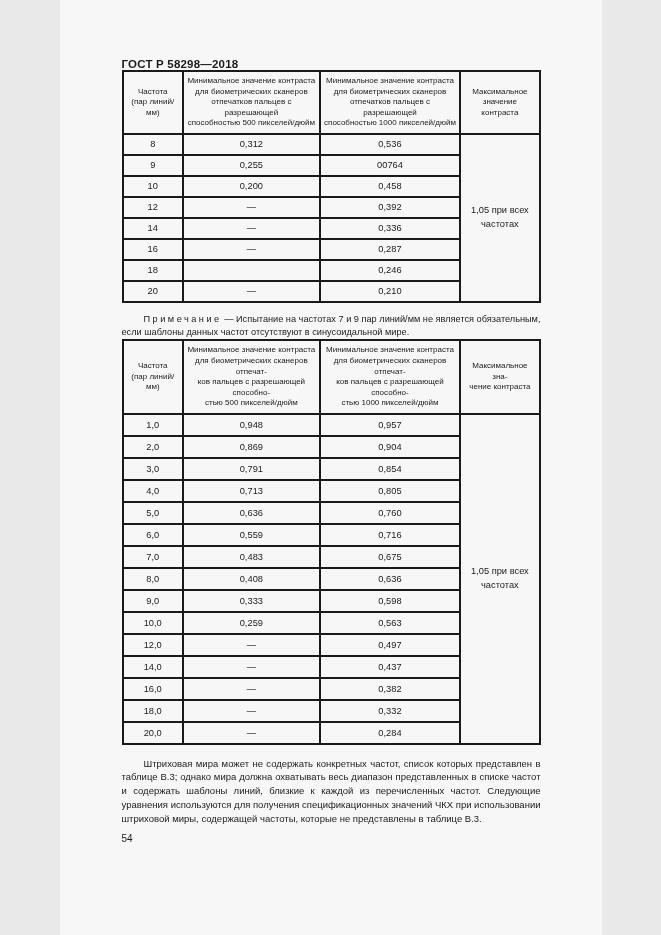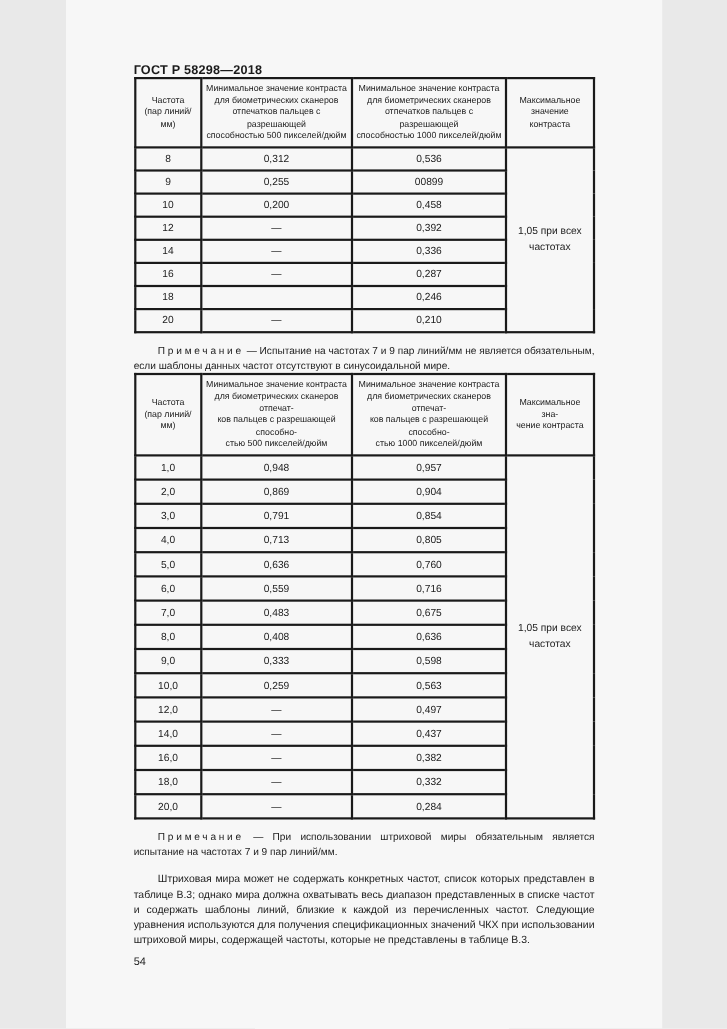--- a/index.html
+++ b/index.html
@@ -74,21 +74,21 @@
     <tbody>
         <tr>
           <td>8</td>
           <td>0,312</td>
           <td>0,536</td>
           <td rowspan="8" class="merged">1,05 при всех частотах</td>
         </tr>
         <tr>
           <td>9</td>
           <td>0,255</td>
-          <td>00899</td>
+          <td>00764</td>
         </tr>
         <tr>
           <td>10</td>
           <td>0,200</td>
           <td>0,458</td>
         </tr>
         <tr>
           <td>12</td>
           <td>—</td>
           <td>0,392</td>
@@ -218,22 +218,18 @@
           <td>0,332</td>
         </tr>
         <tr>
           <td>20,0</td>
           <td>—</td>
           <td>0,284</td>
         </tr>
       </tbody>
   </table>
 
-  <p class="note">
-    <span class="spaced">Примечание</span>
-    <span>—  При использовании штриховой миры обязательным является испытание на частотах 7 и 9 пар линий/мм.</span>
-  </p>
 
   <p class="body-par">Штриховая мира может не содержать конкретных частот, список которых представлен в таблице В.3; однако мира должна охватывать весь диапазон представленных в списке частот и содержать шаблоны линий, близкие к каждой из перечисленных частот. Следующие уравнения используются для получения спецификационных значений ЧКХ при использовании штриховой миры, содержащей частоты, которые не представлены в таблице В.3.</p>
 
   <div class="page-number">54</div>
 
 </div>
 
 </body></html>

